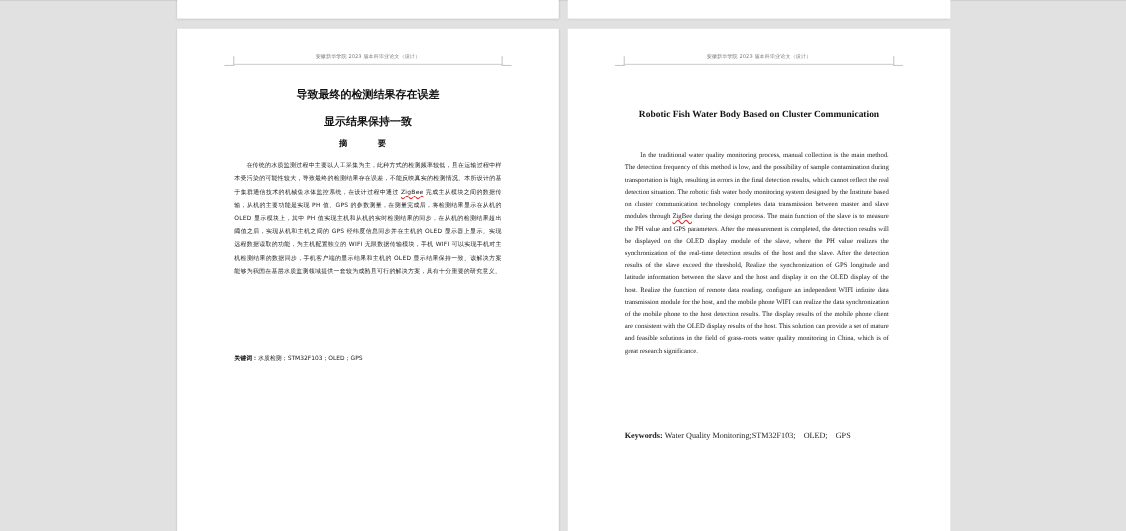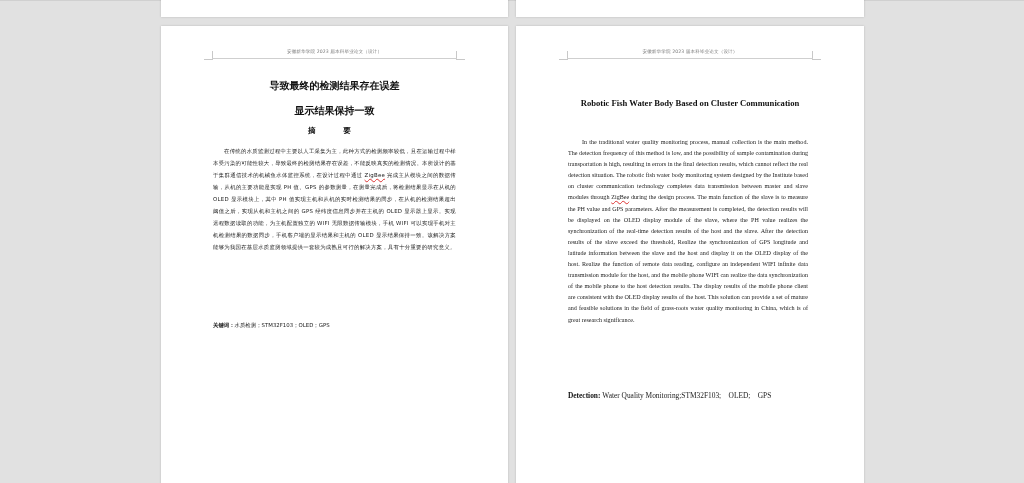--- a/index.html
+++ b/index.html
@@ -97,15 +97,15 @@
 <div class="page main right">
   <div class="corner tl" style="left:43px; top:25px;"></div>
   <div class="corner tr" style="right:43px; top:25px;"></div>
   <div class="hdr-text">安徽新华学院 2023 届本科毕业论文（设计）</div>
   <div class="hdr-rule" style="left:51px; right:51px;"></div>
 
   <div class="title-en" style="top:50px;margin-top:20px;"><span>Robotic Fish Water Body Based on Cluster Communication</span><br></div>
 
   <div class="body-en"><span>In the traditional water quality monitoring process, manual collection is the main method. The detection frequency of this method is low, and the possibility of sample contamination during transportation is high, resulting in errors in the final detection results, which cannot reflect the real detection situation. The robotic fish water body monitoring system designed by the Institute based on cluster communication technology completes data transmission between master and slave modules through </span><span class="squiggle">ZigBee</span><span> during the design process. The main function of the slave is to measure the PH value and GPS parameters. After the measurement is completed, the detection results will be displayed on the OLED display module of the slave, where the PH value realizes the synchronization of the real-time detection results of the host and the slave. After the detection results of the slave exceed the threshold, Realize the synchronization of GPS longitude and latitude information between the slave and the host and display it on the OLED display of the host. Realize the function of remote data reading, configure an independent WIFI infinite data transmission module for the host, and the mobile phone WIFI can realize the data synchronization of the mobile phone to the host detection results. The display results of the mobile phone client are consistent with the OLED display results of the host. This solution can provide a set of mature and feasible solutions in the field of grass-roots water quality monitoring in China, which is of great research significance.</span></div>
 
-  <div class="kw-en"><span class="kw-label">Detection: </span><span>Water Quality Monitoring;STM32F103;　OLED;　GPS</span></div>
+  <div class="kw-en"><span class="kw-label">Keywords: </span><span>Water Quality Monitoring;STM32F103;　OLED;　GPS</span></div>
 
 </div>
 
 </body></html>

